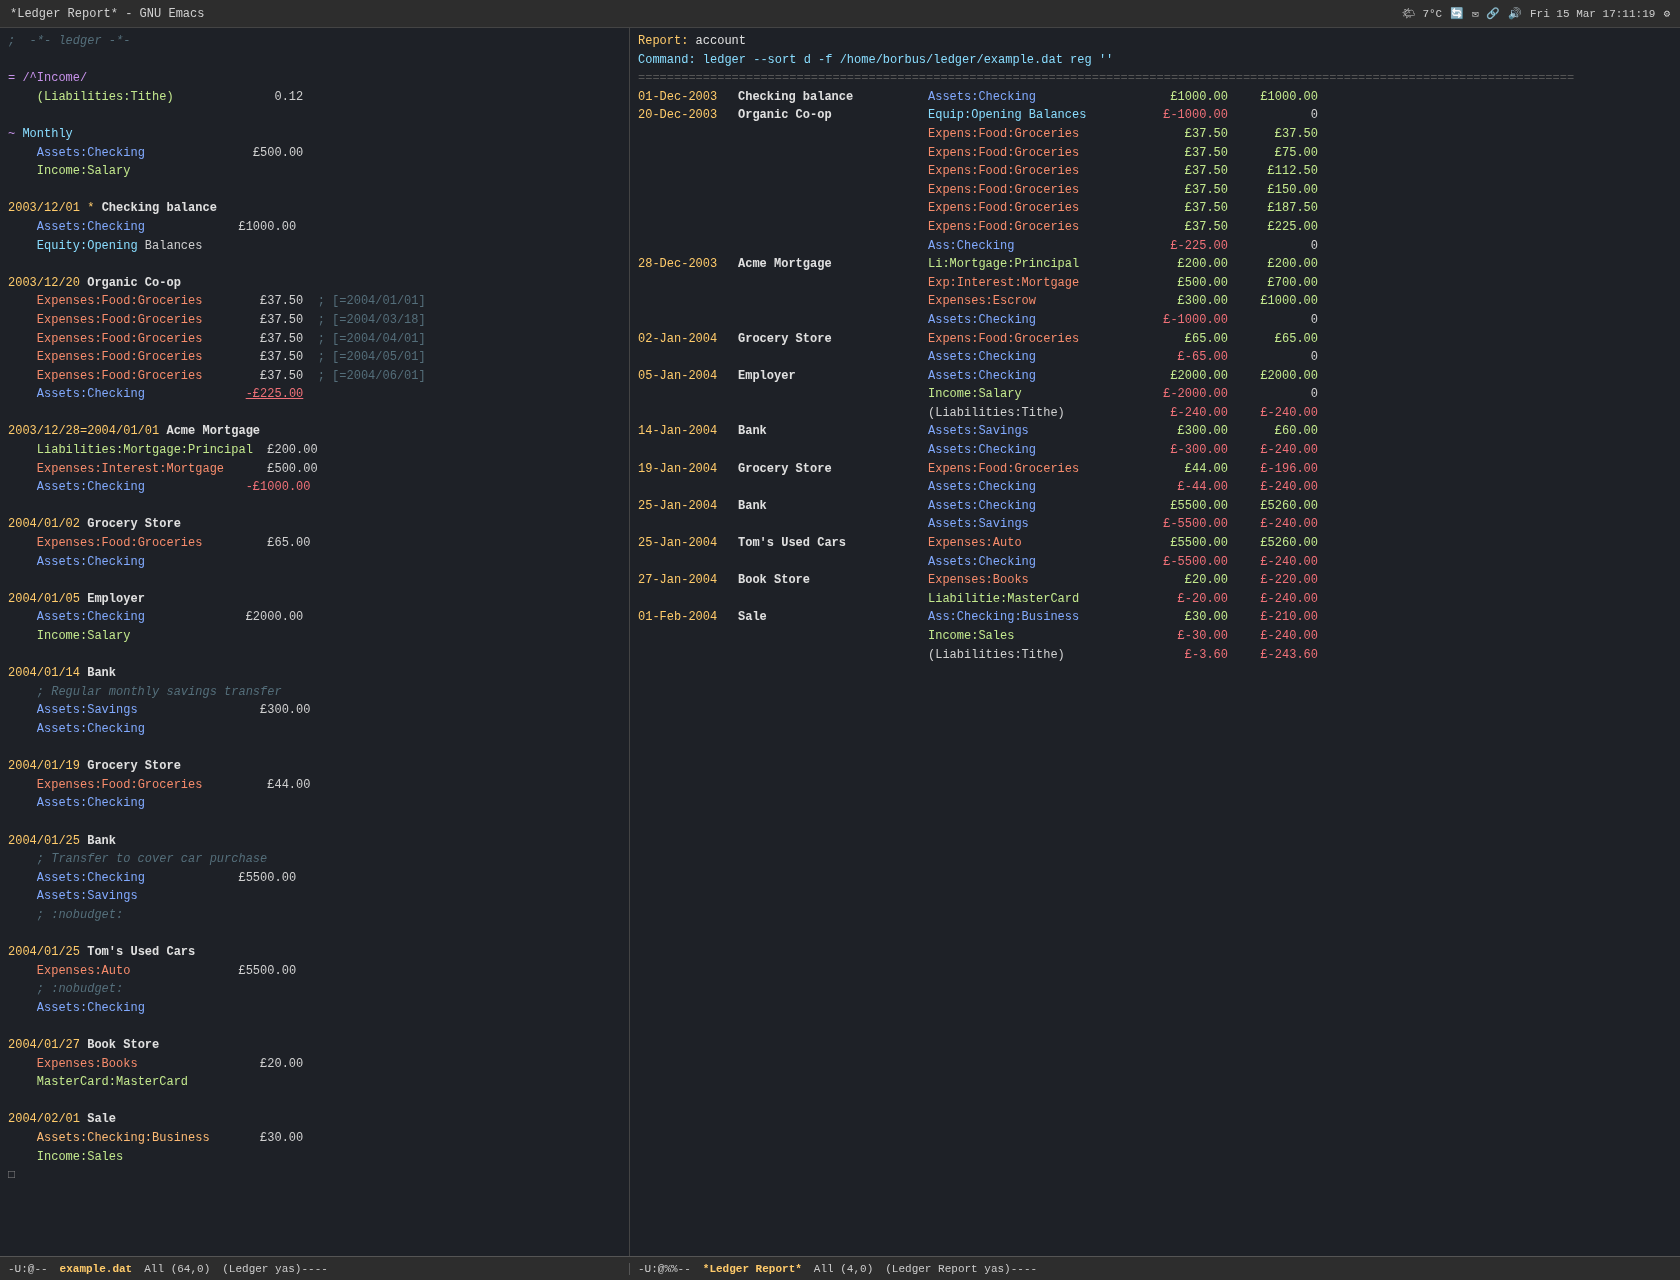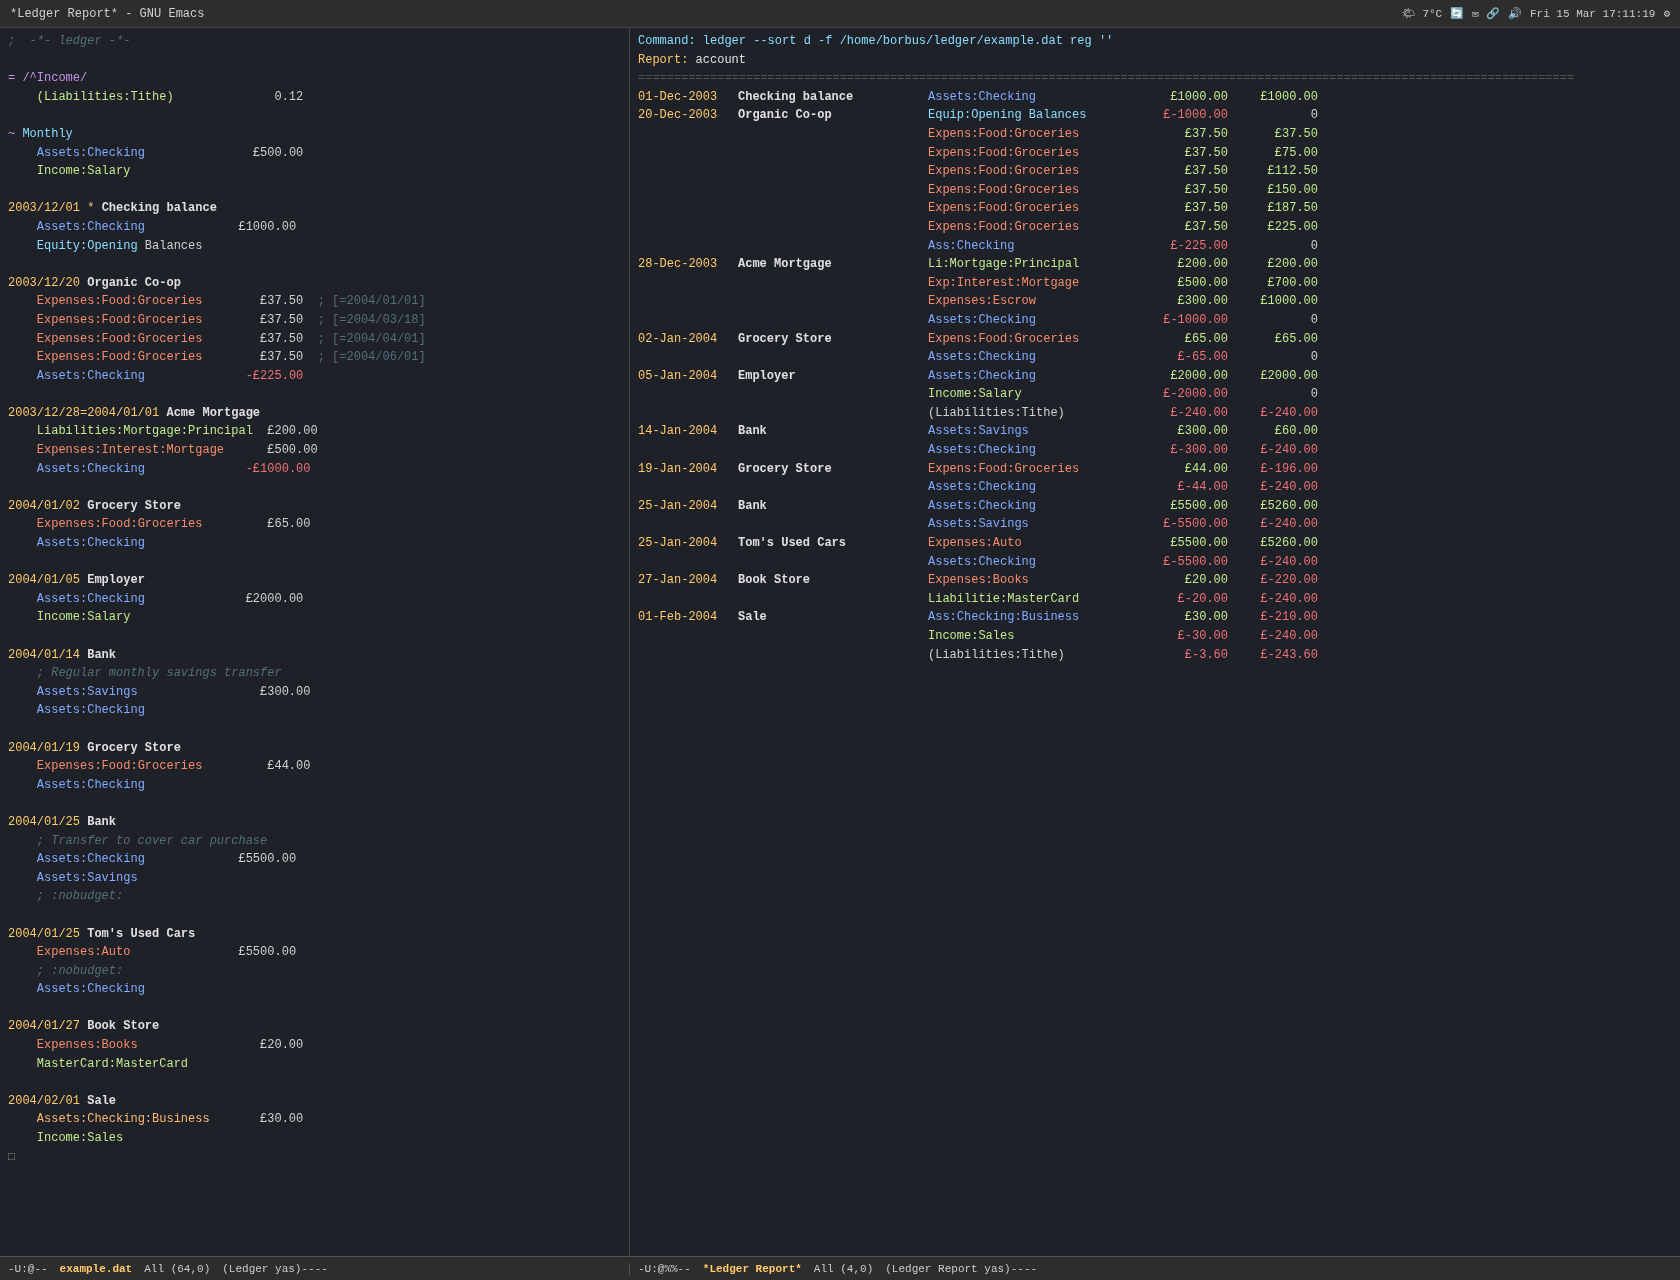--- a/index.html
+++ b/index.html
@@ -124,22 +124,23 @@
         <div class="line">    <span style="color:#c3e88d;">Income:Salary</span></div>
         <div class="line">&nbsp;</div>
         <div class="line"><span style="color:#ffcb6b;">2003/12/01 * </span><span style="color:#e0e0e0;font-weight:bold;">Checking balance</span></div>
         <div class="line">    <span style="color:#82aaff;">Assets:Checking</span>             <span style="color:#d0d0d0;">£1000.00</span></div>
         <div class="line">    <span style="color:#89ddff;">Equity:Opening</span> Balances</div>
         <div class="line">&nbsp;</div>
         <div class="line"><span style="color:#ffcb6b;">2003/12/20 </span><span style="color:#e0e0e0;font-weight:bold;">Organic Co-op</span></div>
         <div class="line">    <span style="color:#f78c6c;">Expenses:Food:Groceries</span>        <span style="color:#d0d0d0;">£37.50</span>  <span style="color:#546e7a;">; [=2004/01/01]</span></div>
         <div class="line">    <span style="color:#f78c6c;">Expenses:Food:Groceries</span>        <span style="color:#d0d0d0;">£37.50</span>  <span style="color:#546e7a;">; [=2004/03/18]</span></div>
         <div class="line">    <span style="color:#f78c6c;">Expenses:Food:Groceries</span>        <span style="color:#d0d0d0;">£37.50</span>  <span style="color:#546e7a;">; [=2004/04/01]</span></div>
+        <div class="line">    <span style="color:#f78c6c;">Expenses:Food:Groceries</span>        <span style="color:#d0d0d0;">£37.50</span>  <span style="color:#546e7a;">; [=2004/05/01]</span></div>
         <div class="line">    <span style="color:#f78c6c;">Expenses:Food:Groceries</span>        <span style="color:#d0d0d0;">£37.50</span>  <span style="color:#546e7a;">; [=2004/06/01]</span></div>
-        <div class="line">    <span style="color:#82aaff;">Assets:Checking</span>              <span style="color:#f07178;">-£225.00</span></div>
+        <div class="line">    <span style="color:#82aaff;">Assets:Checking</span>              <span style="color:#f07178;text-decoration:underline;">-£225.00</span></div>
         <div class="line">&nbsp;</div>
         <div class="line"><span style="color:#ffcb6b;">2003/12/28=2004/01/01 </span><span style="color:#e0e0e0;font-weight:bold;">Acme Mortgage</span></div>
         <div class="line">    <span style="color:#c3e88d;">Liabilities:Mortgage:Principal</span>  <span style="color:#d0d0d0;">£200.00</span></div>
         <div class="line">    <span style="color:#f78c6c;">Expenses:Interest:Mortgage</span>      <span style="color:#d0d0d0;">£500.00</span></div>
         <div class="line">    <span style="color:#82aaff;">Assets:Checking</span>              <span style="color:#f07178;">-£1000.00</span></div>
         <div class="line">&nbsp;</div>
         <div class="line"><span style="color:#ffcb6b;">2004/01/02 </span><span style="color:#e0e0e0;font-weight:bold;">Grocery Store</span></div>
         <div class="line">    <span style="color:#f78c6c;">Expenses:Food:Groceries</span>         <span style="color:#d0d0d0;">£65.00</span></div>
         <div class="line">    <span style="color:#82aaff;">Assets:Checking</span></div>
         <div class="line">&nbsp;</div>
@@ -173,22 +174,22 @@
         <div class="line">&nbsp;</div>
         <div class="line"><span style="color:#ffcb6b;">2004/02/01 </span><span style="color:#e0e0e0;font-weight:bold;">Sale</span></div>
         <div class="line">    <span style="color:#fdba74;">Assets:Checking:Business</span>       <span style="color:#d0d0d0;">£30.00</span></div>
         <div class="line">    <span style="color:#c3e88d;">Income:Sales</span></div>
         <div class="line"><span style="color:#888;">□</span></div>
       </div>
   </div>
 
   <div id="right-pane">
     <div id="right-content">
-    <div class="line"><span style="color:#89ddff;">Command: ledger --sort d -f /home/borbus/ledger/example.dat reg ''</span></div>
-        <div class="line"><span style="color:#ffcb6b;">Report: </span><span style="color:#e0e0e0;">account</span></div>
+    <div class="line"><span style="color:#ffcb6b;">Report: </span><span style="color:#e0e0e0;">account</span></div>
+        <div class="line"><span style="color:#89ddff;">Command: ledger --sort d -f /home/borbus/ledger/example.dat reg ''</span></div>
         <div class="line" style="color: rgb(85, 85, 85);">==================================================================================================================================</div>
         <div class="report-row"><span class="col-date" style="color:#ffcb6b;">01-Dec-2003</span><span class="col-payee" style="color:#e0e0e0;font-weight:bold;">Checking balance</span><span class="col-account" style="color:#82aaff;">Assets:Checking</span><span class="col-amount1" style="color:#c3e88d;text-align:right;display:inline-block;width:80px;">£1000.00</span><span style="display:inline-block;width:10px;"></span><span class="col-amount2" style="color:#c3e88d;text-align:right;display:inline-block;width:80px;">£1000.00</span></div>
         <div class="report-row"><span class="col-date" style="color:#ffcb6b;">20-Dec-2003</span><span class="col-payee" style="color:#e0e0e0;font-weight:bold;">Organic Co-op</span><span class="col-account" style="color:#89ddff;">Equip:Opening Balances</span><span class="col-amount1" style="color:#f07178;text-align:right;display:inline-block;width:80px;">£-1000.00</span><span style="display:inline-block;width:10px;"></span><span class="col-amount2" style="color:#d0d0d0;text-align:right;display:inline-block;width:80px;">0</span></div>
         <div class="report-row"><span class="col-date" style="color:#ffcb6b;"></span><span class="col-payee" style="color:#e0e0e0;font-weight:bold;"></span><span class="col-account" style="color:#f78c6c;">Expens:Food:Groceries</span><span class="col-amount1" style="color:#c3e88d;text-align:right;display:inline-block;width:80px;">£37.50</span><span style="display:inline-block;width:10px;"></span><span class="col-amount2" style="color:#c3e88d;text-align:right;display:inline-block;width:80px;">£37.50</span></div>
         <div class="report-row"><span class="col-date" style="color:#ffcb6b;"></span><span class="col-payee" style="color:#e0e0e0;font-weight:bold;"></span><span class="col-account" style="color:#f78c6c;">Expens:Food:Groceries</span><span class="col-amount1" style="color:#c3e88d;text-align:right;display:inline-block;width:80px;">£37.50</span><span style="display:inline-block;width:10px;"></span><span class="col-amount2" style="color:#c3e88d;text-align:right;display:inline-block;width:80px;">£75.00</span></div>
         <div class="report-row"><span class="col-date" style="color:#ffcb6b;"></span><span class="col-payee" style="color:#e0e0e0;font-weight:bold;"></span><span class="col-account" style="color:#f78c6c;">Expens:Food:Groceries</span><span class="col-amount1" style="color:#c3e88d;text-align:right;display:inline-block;width:80px;">£37.50</span><span style="display:inline-block;width:10px;"></span><span class="col-amount2" style="color:#c3e88d;text-align:right;display:inline-block;width:80px;">£112.50</span></div>
         <div class="report-row"><span class="col-date" style="color:#ffcb6b;"></span><span class="col-payee" style="color:#e0e0e0;font-weight:bold;"></span><span class="col-account" style="color:#f78c6c;">Expens:Food:Groceries</span><span class="col-amount1" style="color:#c3e88d;text-align:right;display:inline-block;width:80px;">£37.50</span><span style="display:inline-block;width:10px;"></span><span class="col-amount2" style="color:#c3e88d;text-align:right;display:inline-block;width:80px;">£150.00</span></div>
         <div class="report-row"><span class="col-date" style="color:#ffcb6b;"></span><span class="col-payee" style="color:#e0e0e0;font-weight:bold;"></span><span class="col-account" style="color:#f78c6c;">Expens:Food:Groceries</span><span class="col-amount1" style="color:#c3e88d;text-align:right;display:inline-block;width:80px;">£37.50</span><span style="display:inline-block;width:10px;"></span><span class="col-amount2" style="color:#c3e88d;text-align:right;display:inline-block;width:80px;">£187.50</span></div>
         <div class="report-row"><span class="col-date" style="color:#ffcb6b;"></span><span class="col-payee" style="color:#e0e0e0;font-weight:bold;"></span><span class="col-account" style="color:#f78c6c;">Expens:Food:Groceries</span><span class="col-amount1" style="color:#c3e88d;text-align:right;display:inline-block;width:80px;">£37.50</span><span style="display:inline-block;width:10px;"></span><span class="col-amount2" style="color:#c3e88d;text-align:right;display:inline-block;width:80px;">£225.00</span></div>
         <div class="report-row"><span class="col-date" style="color:#ffcb6b;"></span><span class="col-payee" style="color:#e0e0e0;font-weight:bold;"></span><span class="col-account" style="color:#82aaff;">Ass:Checking</span><span class="col-amount1" style="color:#f07178;text-align:right;display:inline-block;width:80px;">£-225.00</span><span style="display:inline-block;width:10px;"></span><span class="col-amount2" style="color:#d0d0d0;text-align:right;display:inline-block;width:80px;">0</span></div>

